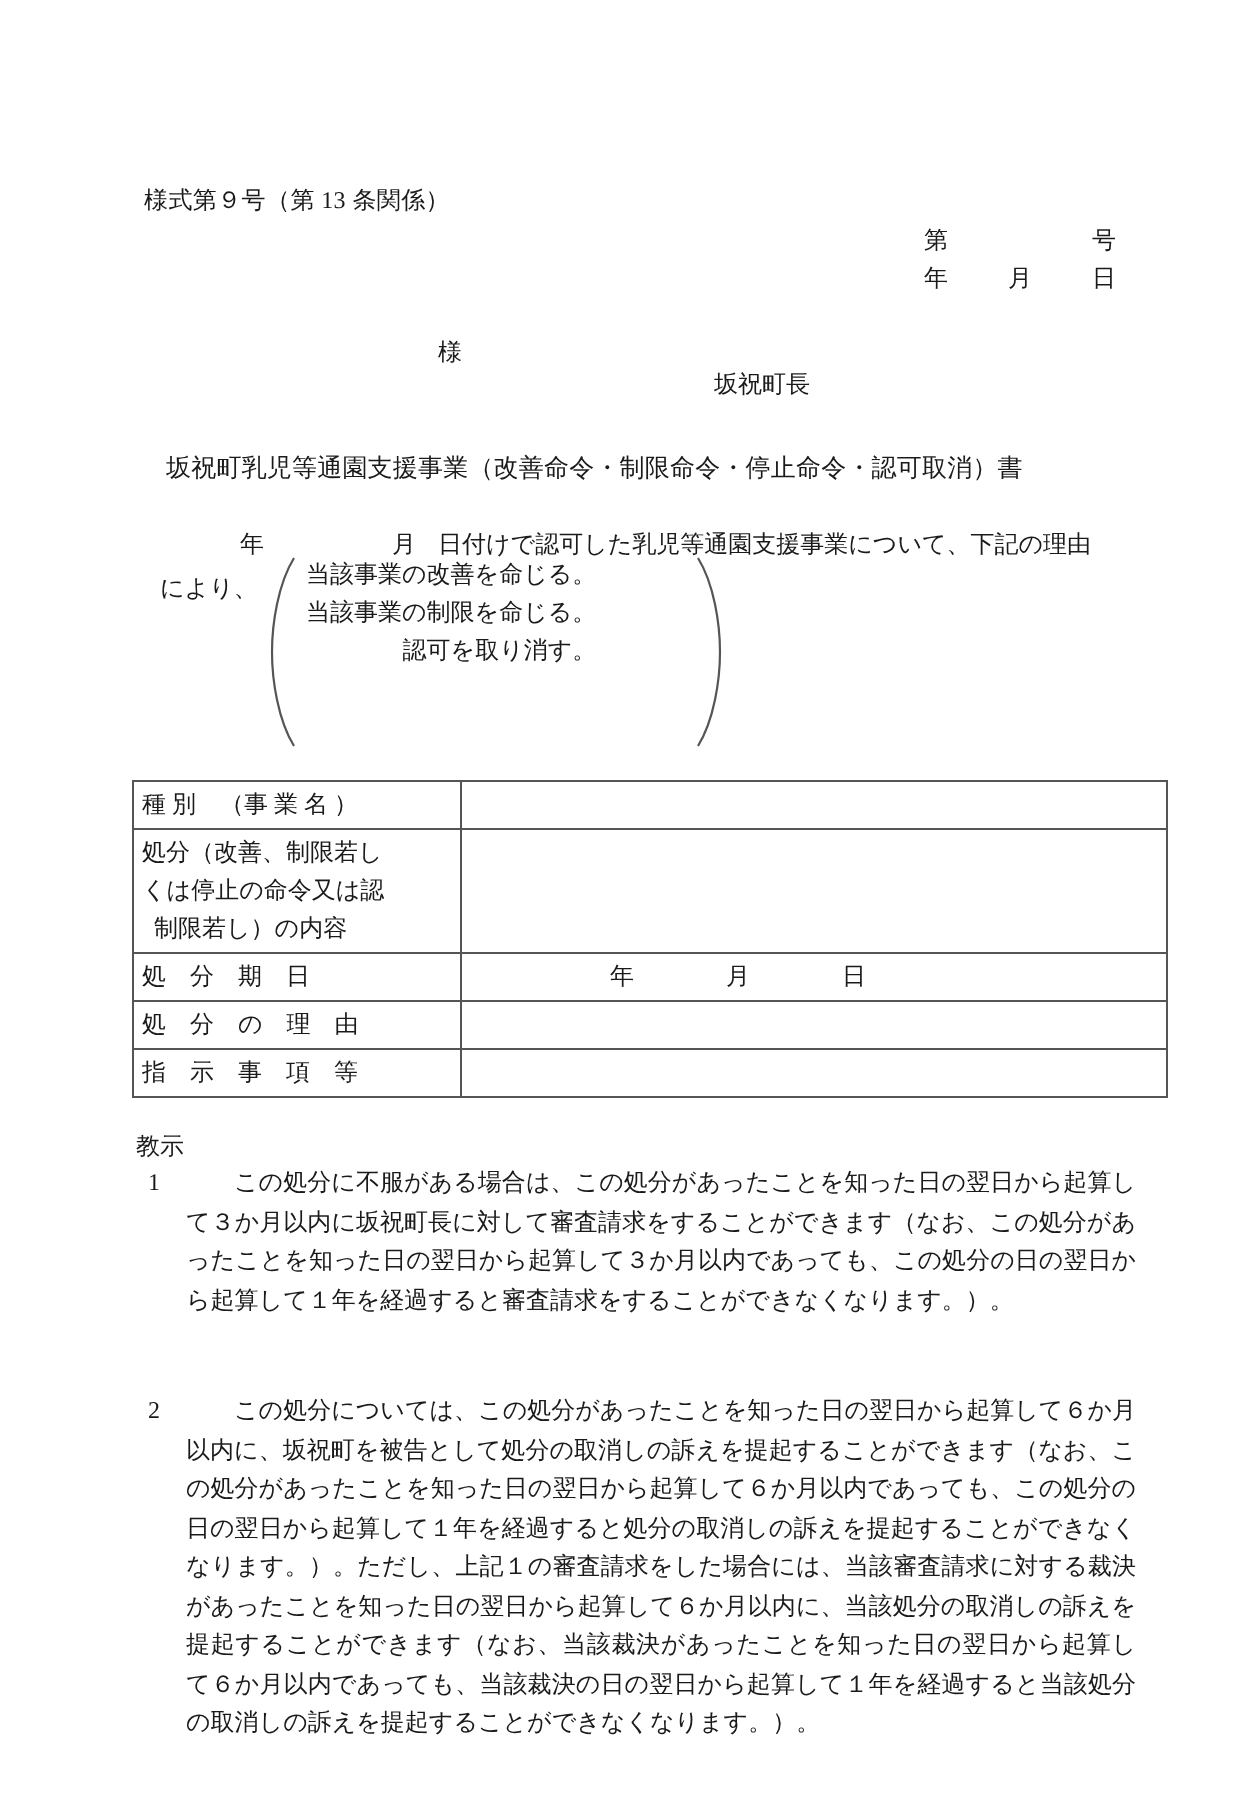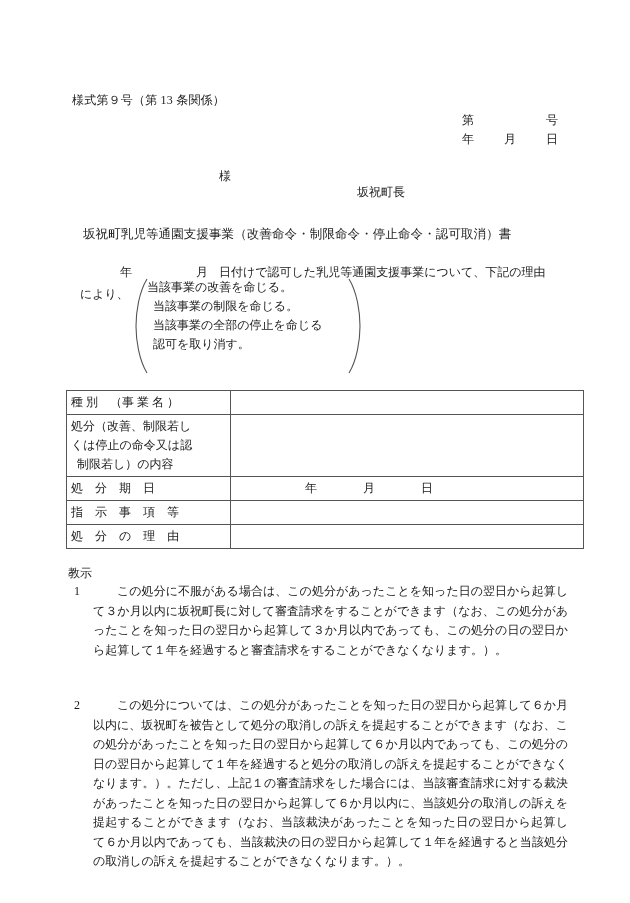--- a/index.html
+++ b/index.html
@@ -98,20 +98,21 @@
   .brace.left  { left: 0px; }
   .brace.right { left: 214px; }
   .brace svg { display: block; }
   #options-list {
     position: absolute;
     left: 20px;
     top: 0px;
     margin: 0;
     padding: 0;
     list-style: none;
+    text-align: right;
   }
   #options-list li {
     font-size: 12px;
     line-height: 19px;
     height: 19px;
     white-space: nowrap;
   }
   #options-list li.first-opt { margin-left: -6px; }
 
   
@@ -215,21 +216,20 @@
     </div>
     <div class="brace right">
       <svg width="16" height="96" viewBox="0 0 16 96">
         <path d="M2 1 C10 14, 13 34, 13 48 C13 62, 10 82, 2 95" fill="none" stroke="#555555" stroke-width="1.1"></path>
       </svg>
     </div>
 
     <ul id="options-list">
       <li class="jp first-opt">当該事業の改善を命じる。</li>
       <li class="jp">当該事業の制限を命じる。</li>
-      <li class="jp">当該事業の全部の停止を命じる</li>
       <li class="jp">認可を取り消す。</li>
     </ul>
   </div>
 
   <table id="form-table">
     <tbody>
       <tr>
         <td class="label jp">
           <span class="stack-line">種 別　（事 業 名 ）</span>
         </td>
@@ -257,30 +257,30 @@
           <span class="date-cell-inner">
             <span>年</span>
             <span>月</span>
             <span>日</span>
           </span>
         </td>
       </tr>
 
       <tr>
         <td class="label jp">
+          <span class="stack-line">処　分　の　理　由</span>
+        </td>
+        <td class="value jp">
+          <span></span>
+        </td>
+      </tr>
+
+      <tr>
+        <td class="label jp">
           <span class="stack-line">指　示　事　項　等</span>
-        </td>
-        <td class="value jp">
-          <span></span>
-        </td>
-      </tr>
-
-      <tr>
-        <td class="label jp">
-          <span class="stack-line">処　分　の　理　由</span>
         </td>
         <td class="value jp">
           <span></span>
         </td>
       </tr>
     </tbody>
   </table>
 
   <div class="abs jp" id="notice-heading">教示</div>
 

